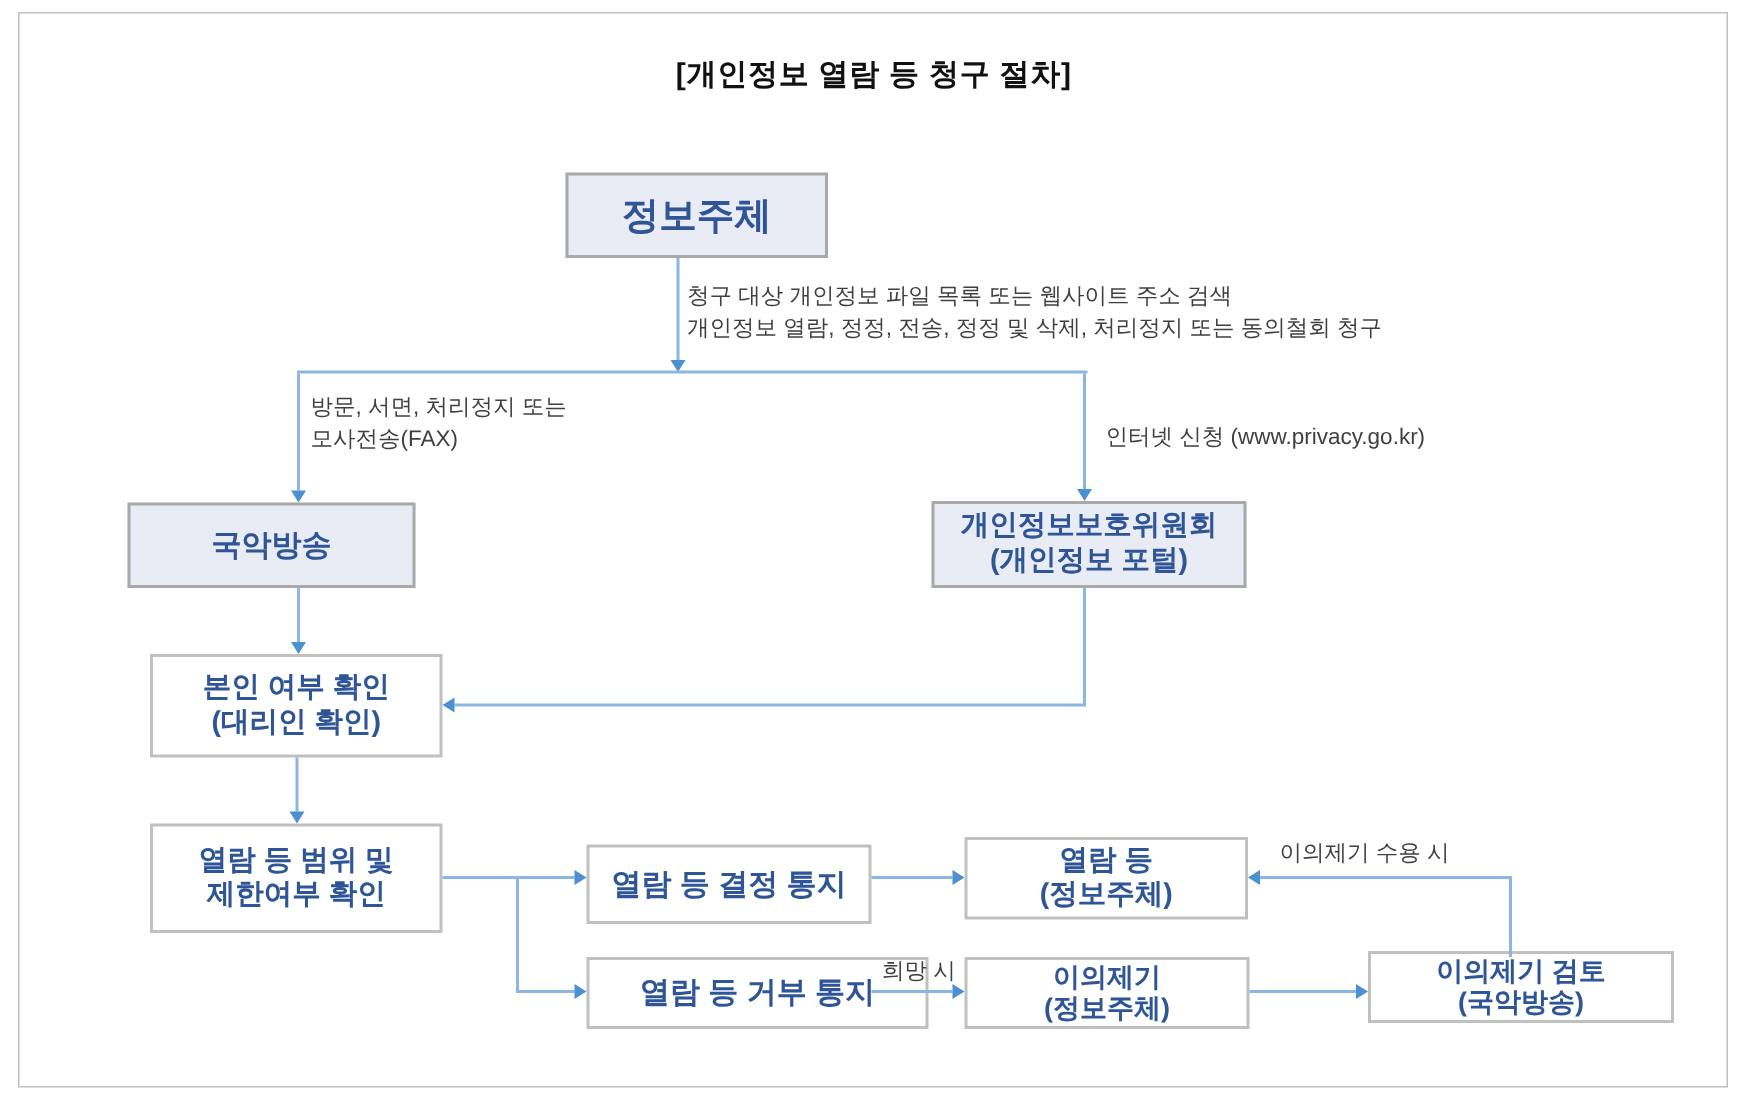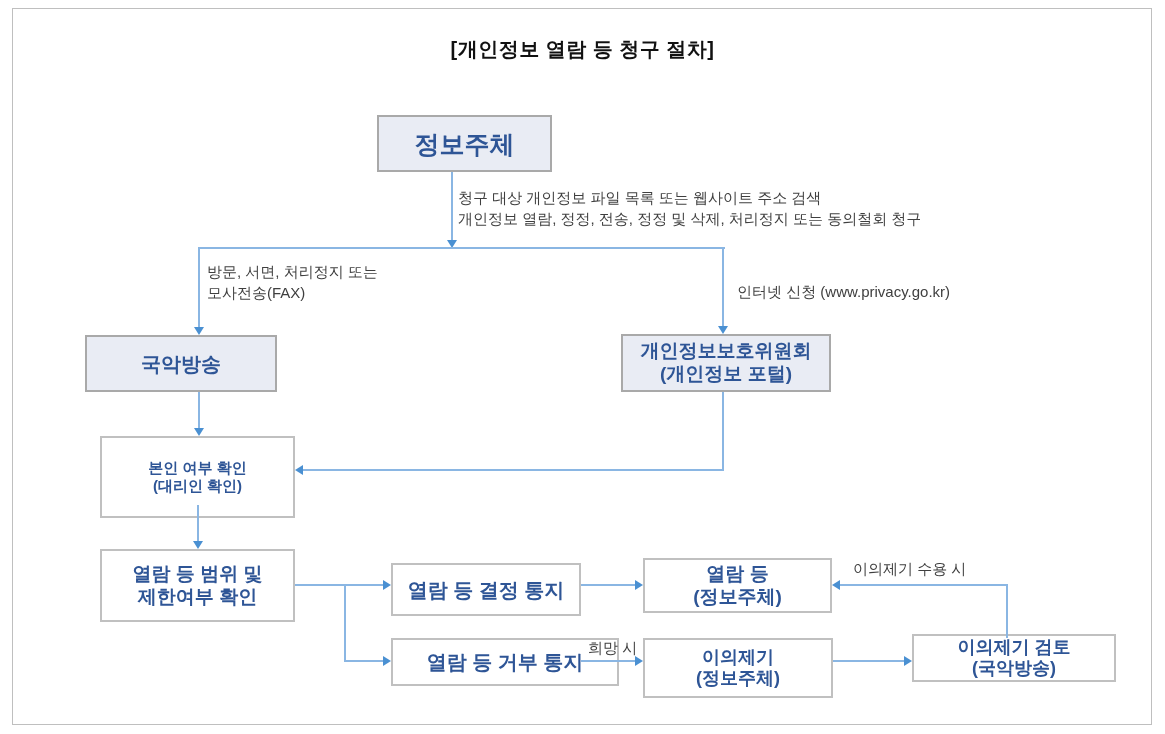--- a/index.html
+++ b/index.html
@@ -37,29 +37,29 @@
 <body>
 
 <div class="frame"></div>
 
 <div class="title">[개인정보 열람 등 청구 절차]</div>
 
 <div class="node filled" style="left:377px;top:115px;width:175px;height:57px;font-size:25px;">정보주체</div>
 <div class="node filled" style="left:85px;top:335px;width:192px;height:57px;font-size:20px;">국악방송</div>
 <div class="node filled pre" style="left:608px;top:334px;width:210px;height:58px;font-size:19px;margin-left:13px;">개인정보보호위원회
 (개인정보 포털)</div>
-<div class="node white pre" style="left:100px;top:436px;width:195px;height:82px;font-size:15px;">본인 여부 확인
+<div class="node white pre" style="left:100px;top:436px;width:195px;height:69px;font-size:19px;">본인 여부 확인
 (대리인 확인)</div>
 <div class="node white pre" style="left:100px;top:549px;width:195px;height:73px;font-size:19px;">열람 등 범위 및
 제한여부 확인</div>
 <div class="node white" style="left:391px;top:563px;width:190px;height:53px;font-size:20px;">열람 등 결정 통지</div>
 <div class="node white pre" style="left:643px;top:558px;width:189px;height:55px;font-size:19px;text-align:center;">열람 등
 (정보주체)</div>
 <div class="node white" style="left:391px;top:638px;width:228px;height:48px;font-size:20px;">열람 등 거부 통지</div>
-<div class="node white pre" style="left:643px;top:638px;width:190px;height:60px;font-size:18px;line-height:1.15;">이의제기
+<div class="node white pre" style="left:643px;top:638px;width:190px;height:48px;font-size:18px;line-height:1.15;">이의제기
 (정보주체)</div>
 <div class="node white pre" style="left:912px;top:634px;width:204px;height:48px;font-size:18px;line-height:1.15;">이의제기 검토
 (국악방송)</div>
 
 <div class="v" style="left:451px;top:172px;height:68px;"></div>
 <div class="ah ah-down" style="left:447px;top:240px;"></div>
 <div class="h" style="left:198px;top:247px;width:527px;"></div>
 
 <div class="v" style="left:198px;top:249px;height:78px;"></div>
 <div class="ah ah-down" style="left:194px;top:327px;"></div>

